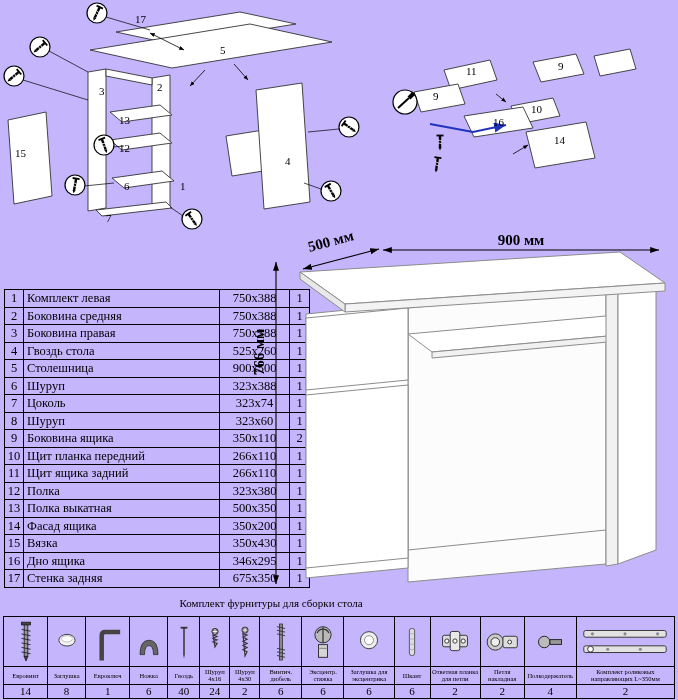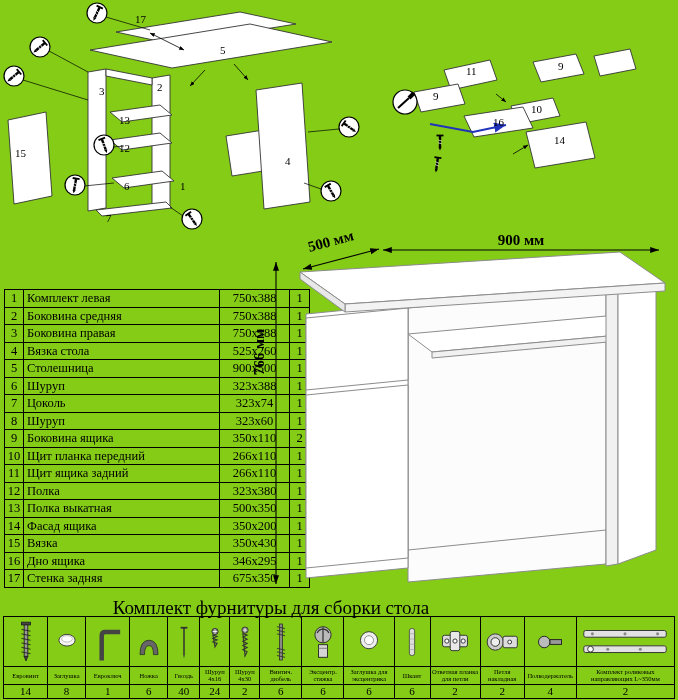--- a/index.html
+++ b/index.html
@@ -1,27 +1,27 @@
 <!DOCTYPE html>
 <html><head>
 <meta charset="utf-8">
 <style>
   * { margin:0; padding:0; box-sizing:border-box; }
   html,body { width:678px; height:700px; }
   body { background:#fff; font-family:"Liberation Serif", serif; position:relative; overflow:hidden; }
-  .page { position:absolute; left:0; top:0; width:678px; height:700px; background:#84cc16; }
+  .page { position:absolute; left:0; top:0; width:678px; height:700px; background:#c4b5fd; }
   .abs { position:absolute; }
 
   
   .parts { position:absolute; left:4px; top:289px; border-collapse:collapse; table-layout:fixed; width:305px; }
   .parts td { border:1px solid #000; font-size:12.5px; line-height:16.4px; height:17.5px; padding:0 3px; white-space:nowrap; overflow:hidden; color:#000; }
   .parts td.c { text-align:center; padding:0; }
 
   
-  .hw-title { position:absolute; left:0; top:597px; width:628px; text-align:center; font-size:19px; padding-right:86px; color:#000; }
+  .hw-title { position:absolute; left:0; top:597px; width:628px; text-align:center; font-size:11px; padding-right:86px; color:#000; }
   .hw { position:absolute; left:3px; top:616px; }
   .hw table { border-collapse:collapse; table-layout:fixed; width:672px; }
   .hw td { border:1px solid #000; text-align:center; vertical-align:middle; overflow:hidden; }
   .hw td.ic { height:50px; }
   .hw td.lb { font-size:6.5px; line-height:1.15; height:16px; padding:1px; font-family:"Liberation Serif", serif; }
   .hw td.qt { font-size:11px; height:14px; }
   .hico { display:block; margin:0 auto; }
 
   svg text { font-family:"Liberation Serif", serif; }
   .num { font-size:11px; fill:#000; }
@@ -181,21 +181,21 @@
           <td class="c">1</td>
         </tr>
       <tr>
           <td class="c">3</td>
           <td>Боковина правая</td>
           <td class="c">750x388</td>
           <td class="c">1</td>
         </tr>
       <tr>
           <td class="c">4</td>
-          <td>Вязка стола</td>
+          <td>Гвоздь стола</td>
           <td class="c">525x260</td>
           <td class="c">1</td>
         </tr>
       <tr>
           <td class="c">5</td>
           <td>Столешница</td>
           <td class="c">900x500</td>
           <td class="c">1</td>
         </tr>
       <tr>

